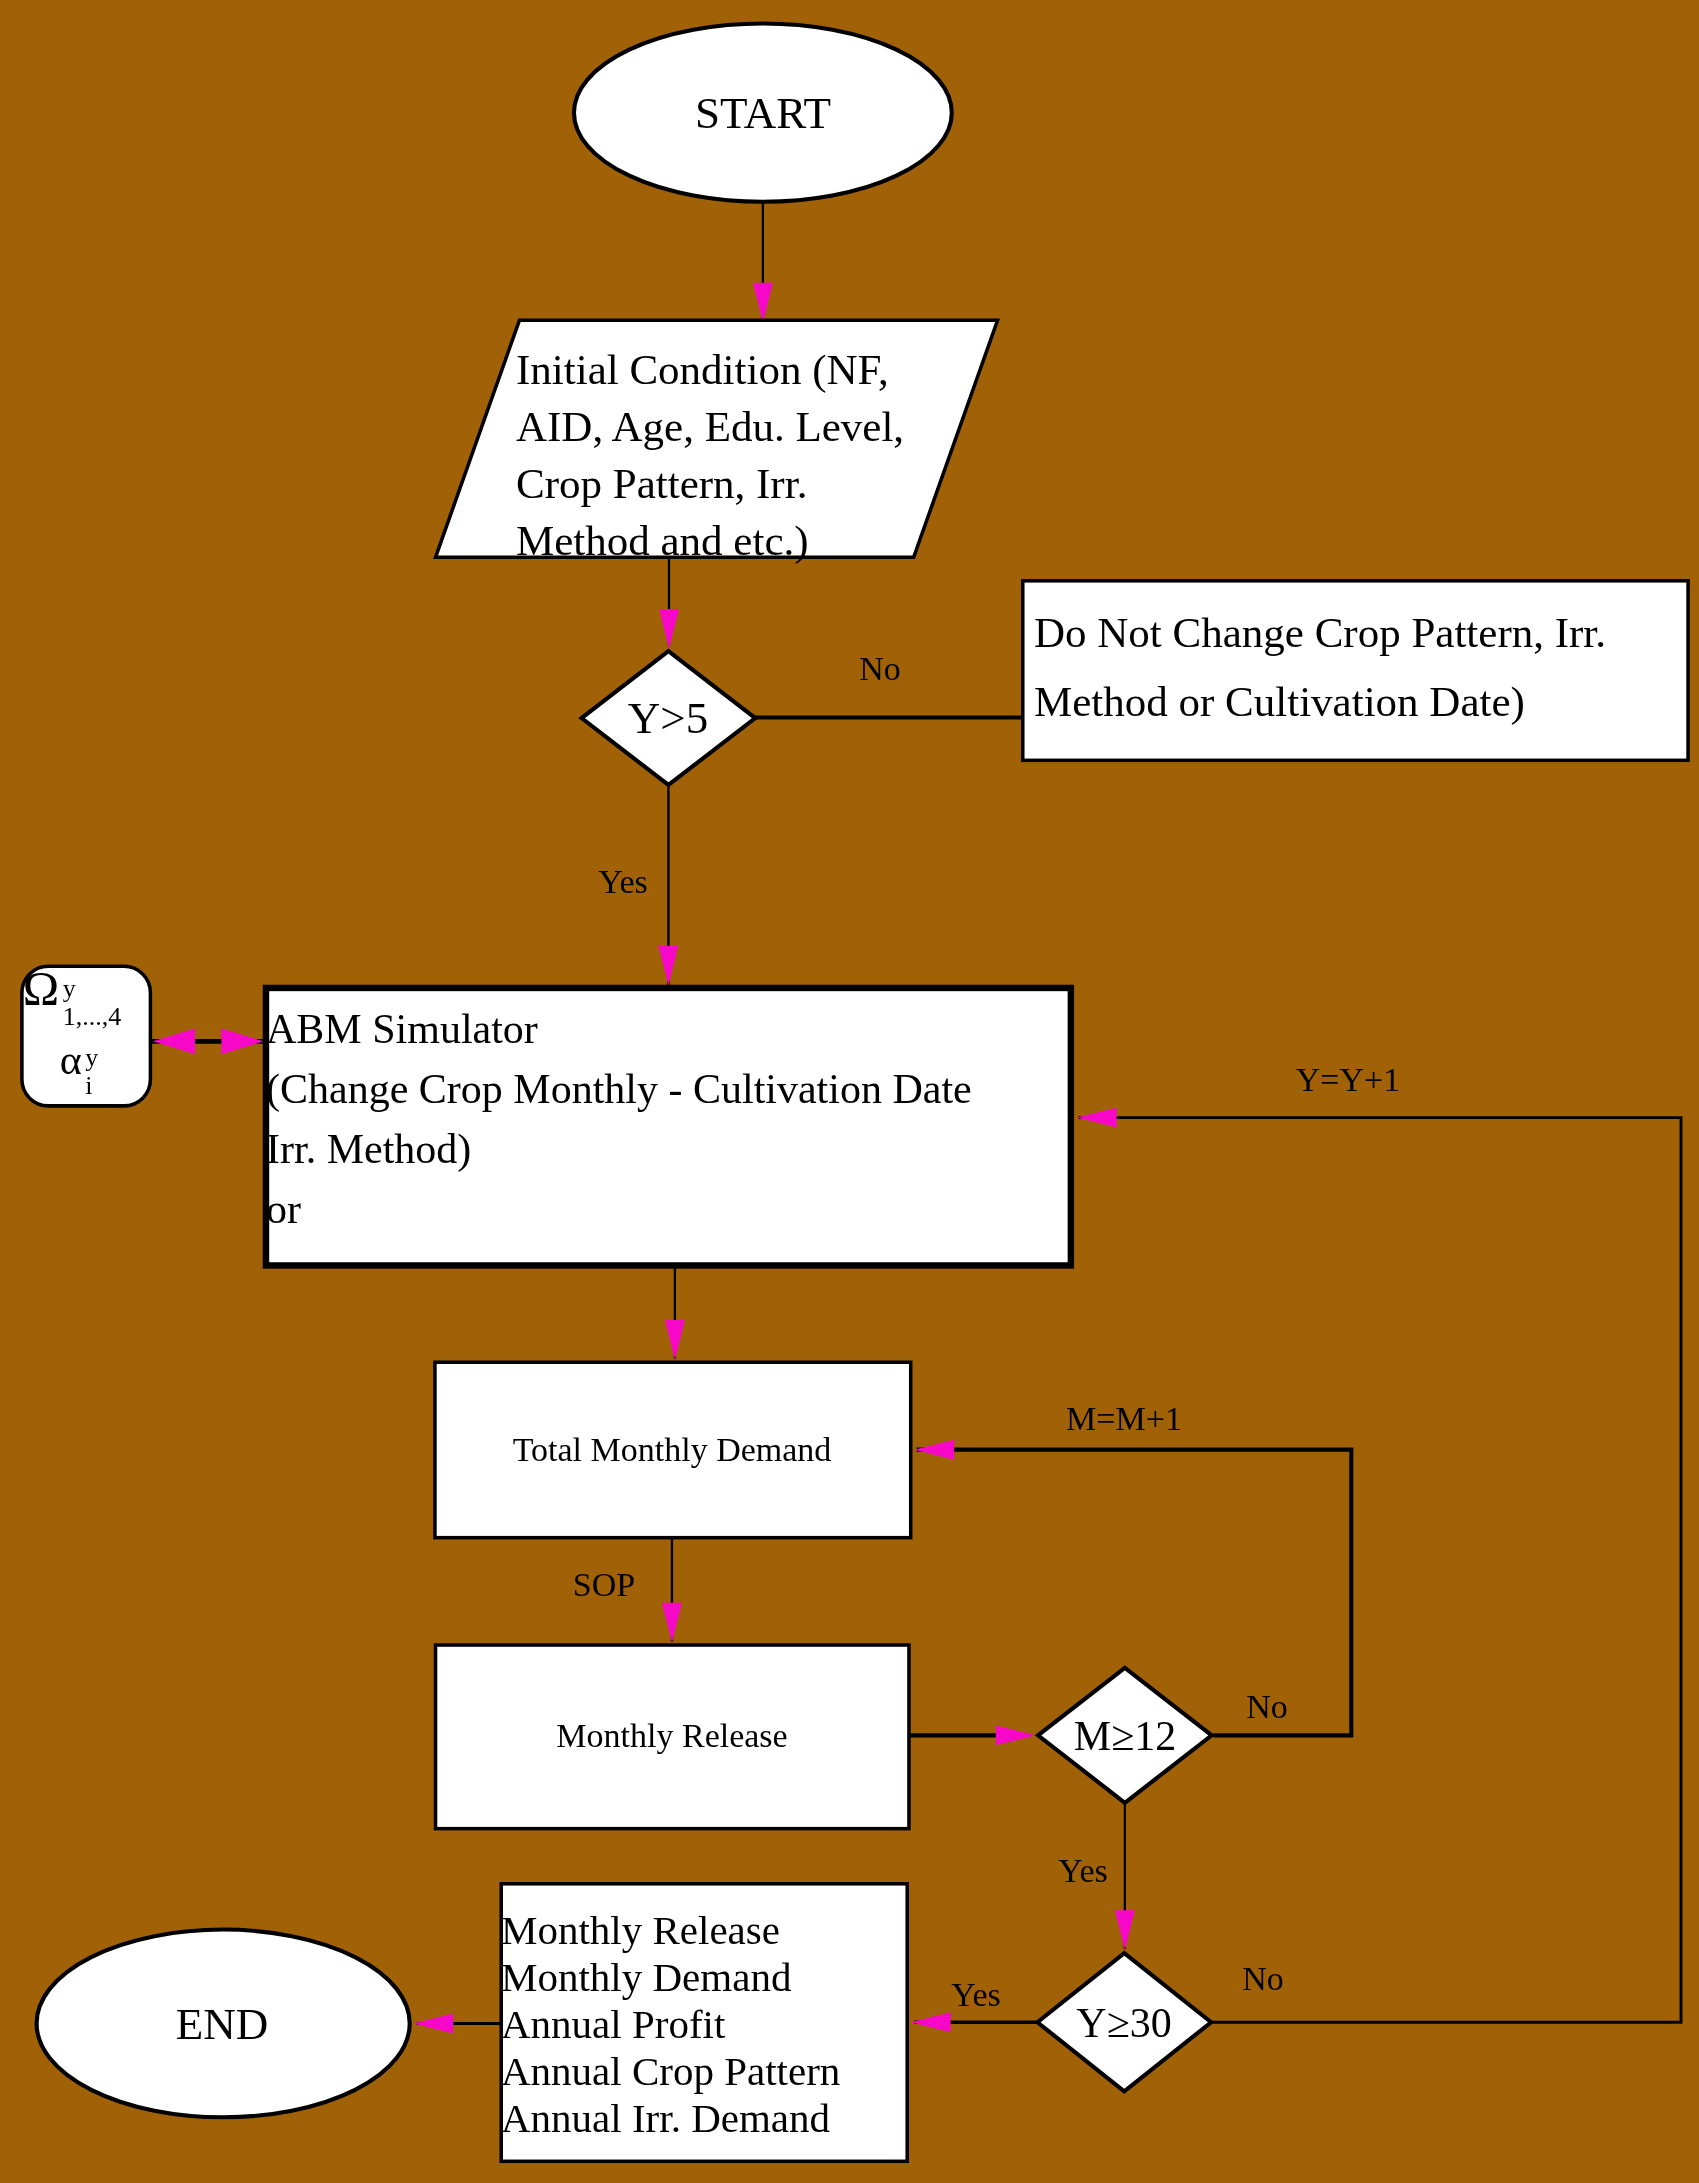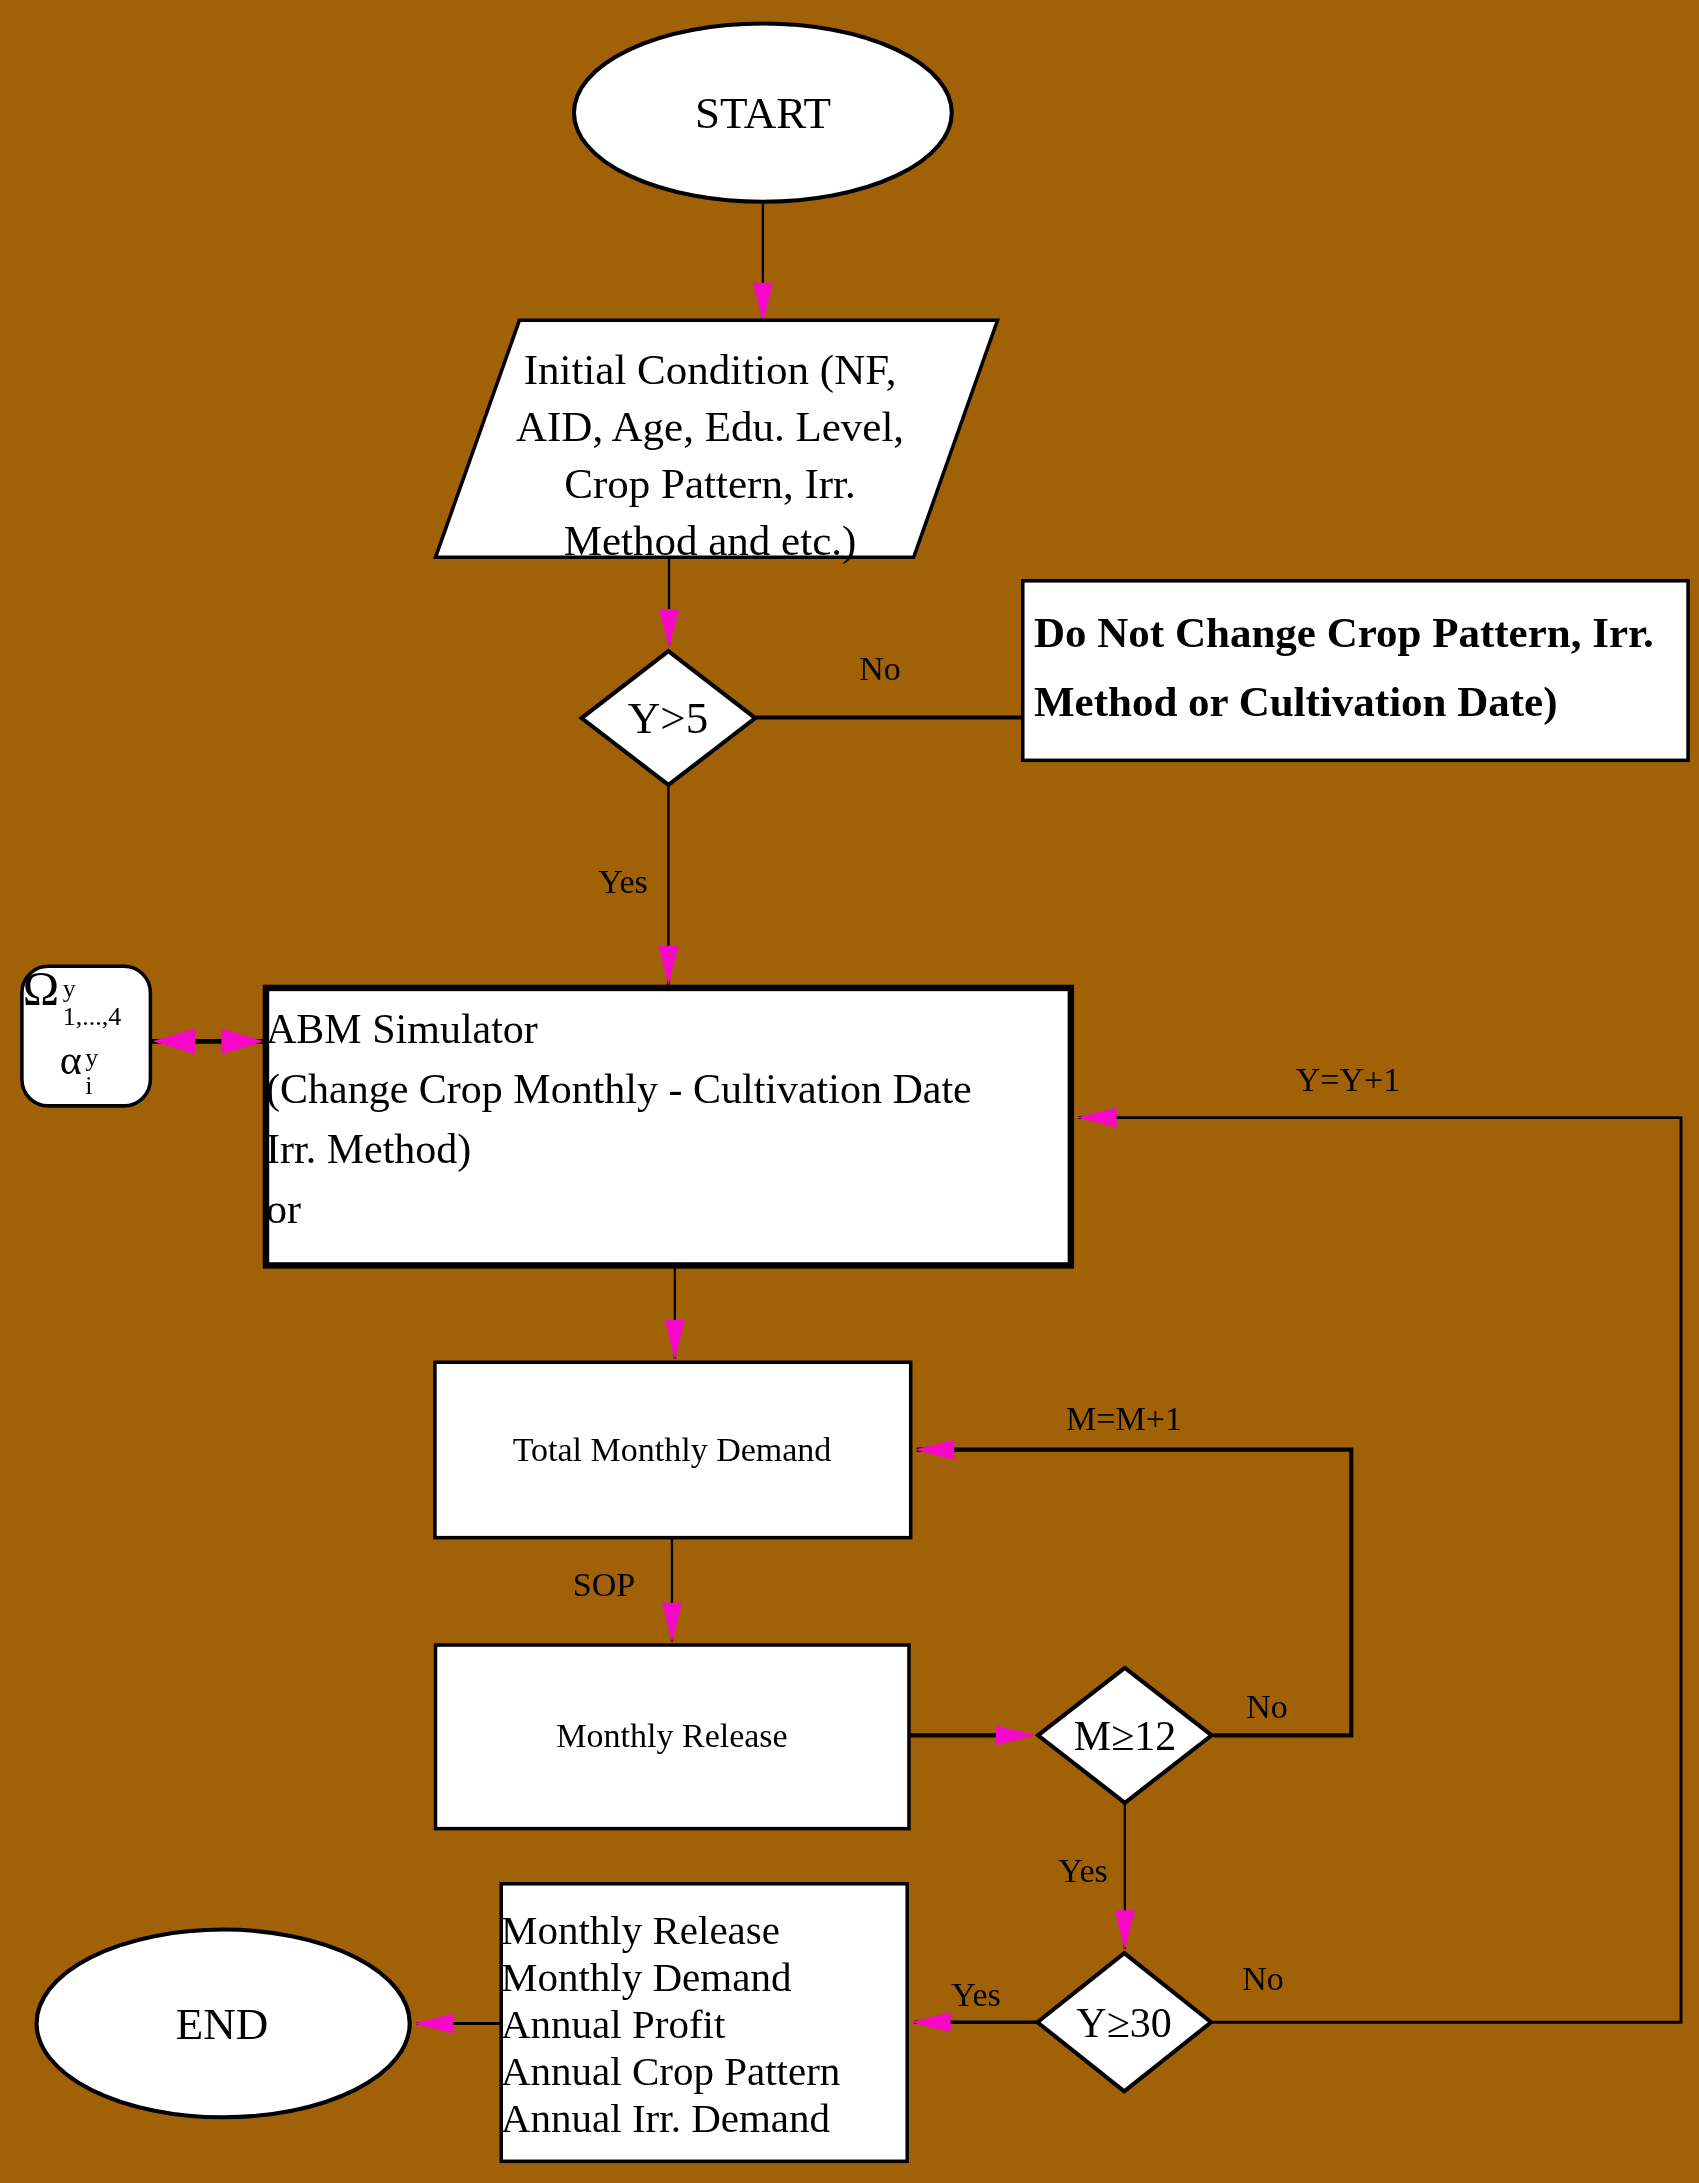--- a/index.html
+++ b/index.html
@@ -72,32 +72,32 @@
     <rect x="741" y="2322" width="811" height="299" fill="#fff" stroke="#000" stroke-width="6"></rect>
     <rect x="742" y="2804" width="807" height="313" fill="#fff" stroke="#000" stroke-width="6"></rect>
     <polygon points="1917,2843 2065,2958 1917,3073 1769,2958" fill="#fff" stroke="#000" stroke-width="7"></polygon>
     <polygon points="1916,3329 2064,3447 1916,3565 1768,3447" fill="#fff" stroke="#000" stroke-width="7"></polygon>
     <rect x="854" y="3211" width="692" height="473" fill="#fff" stroke="#000" stroke-width="6"></rect>
     <ellipse cx="380" cy="3449" rx="318" ry="160" fill="#fff" stroke="#000" stroke-width="7"></ellipse>
   </svg>
 
   <div class="lbl fs76" style="left:763px;top:113px;">START</div>
 
-  <div class="block" style="left:516px;top:341px;font-size:43px;line-height:57px;text-align:center;">
+  <div class="block" style="left:516px;top:341px;font-size:43px;line-height:57px;">
     <div>Initial Condition (NF,</div>
     <div>AID, Age, Edu. Level,</div>
     <div>Crop Pattern, Irr.</div>
     <div>Method and etc.)</div>
   </div>
 
   <div class="lbl fs76" style="left:668px;top:718px;">Y&gt;5</div>
 
   <div class="lbl" style="left:880px;top:669px;">No</div>
 
-  <div class="block" style="left:1034px;top:598px;font-size:43px;line-height:69px;font-weight:bold;">
+  <div class="block" style="left:1034px;top:598px;font-size:43px;line-height:69px;">
     <div>Do Not Change Crop Pattern, Irr.</div>
     <div>Method or Cultivation Date)</div>
   </div>
 
   <div class="lbl" style="left:623px;top:882px;">Yes</div>
 
   <div class="tblock" style="left:266px;top:999px;width:805px;font-size:42px;line-height:60px;">
     <div>ABM Simulator</div>
     <div>(Change Crop Monthly - Cultivation Date</div>
     <div>Irr. Method)</div>

